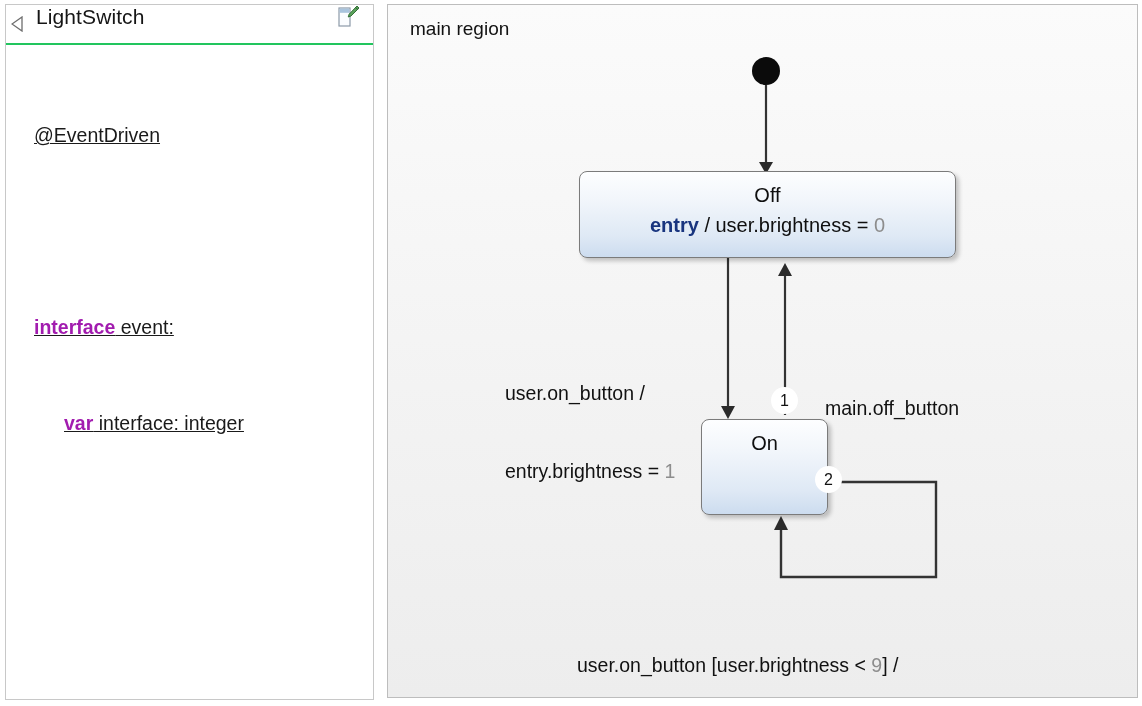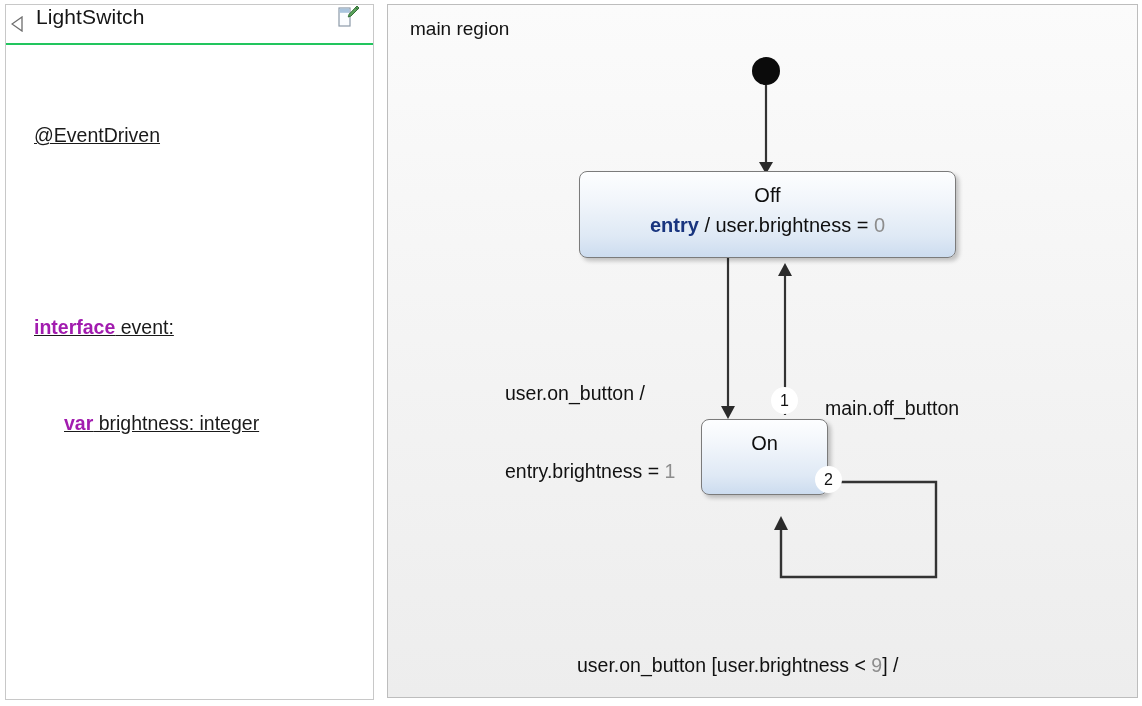--- a/index.html
+++ b/index.html
@@ -104,21 +104,21 @@
   #state-off {
     left: 191px;   
     top: 166px;    
     width: 377px;
     height: 87px;
   }
   #state-on {
     left: 313px;   
     top: 414px;    
     width: 127px;
-    height: 76px;
+    height: 96px;
   }
   .state-name {
     text-align: center;
     font-size: 20px;
     color: #0f0f0f;
     margin-top: 12px;
   }
   .state-body {
     text-align: center;
     font-size: 20px;
@@ -203,21 +203,21 @@
           </g>
         </svg>
       </span>
     </span>
   </div>
 
   <div id="code-area">
     <div class="code-line"><span>@EventDriven</span></div>
     <div class="blank-line"></div>
     <div class="code-line"><span class="kw">interface</span><span> event:</span></div>
-    <div class="code-line"><span class="indent1"></span><span class="kw">var</span><span> brightness: integer</span></div>
+    <div class="code-line"><span class="indent1"></span><span class="kw">var</span><span> interface: integer</span></div>
   </div>
 </div>
 
 <div id="diagram-region">
 
   <div id="region-label">main region</div>
 
   <div id="initial-node"></div>
 
   <svg id="connectors" viewBox="0 0 751 694">

